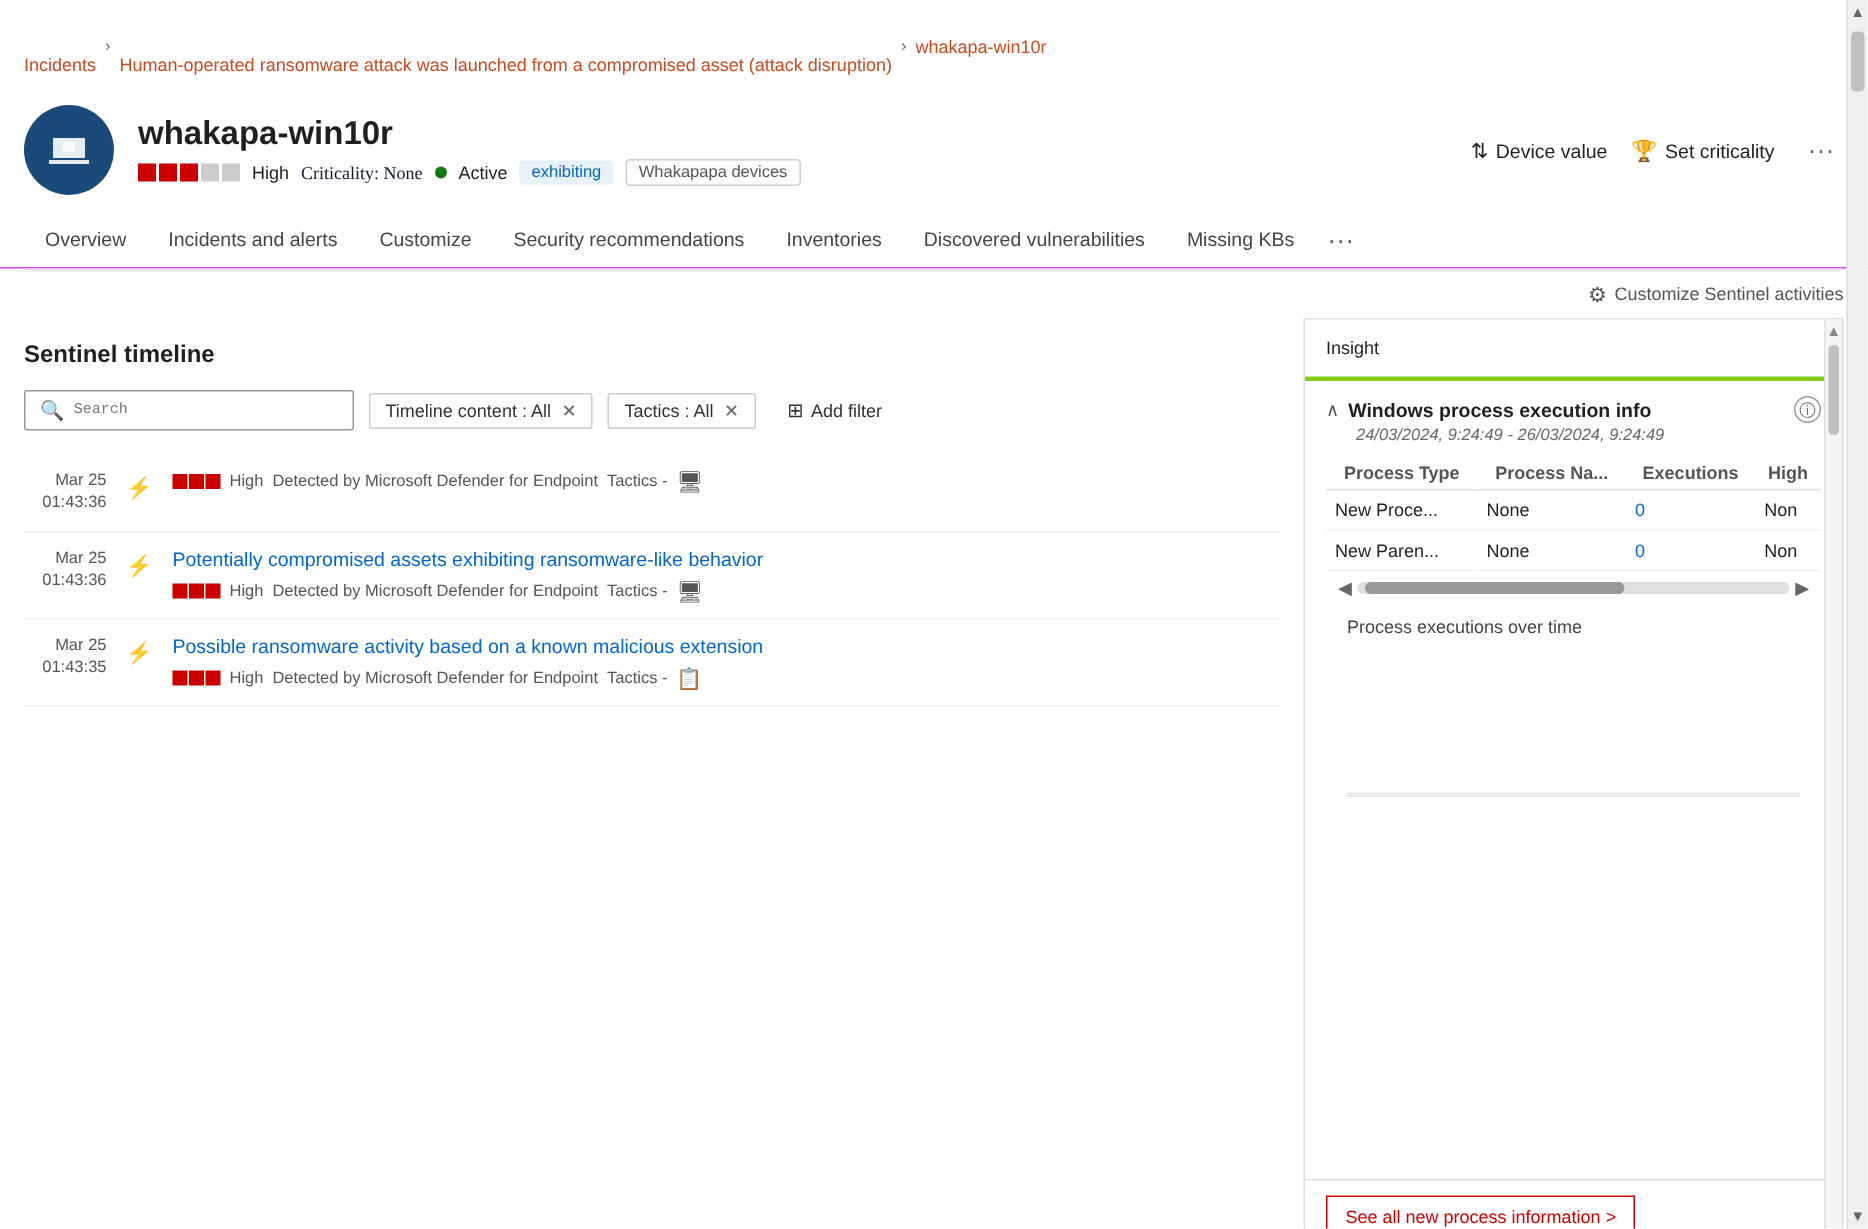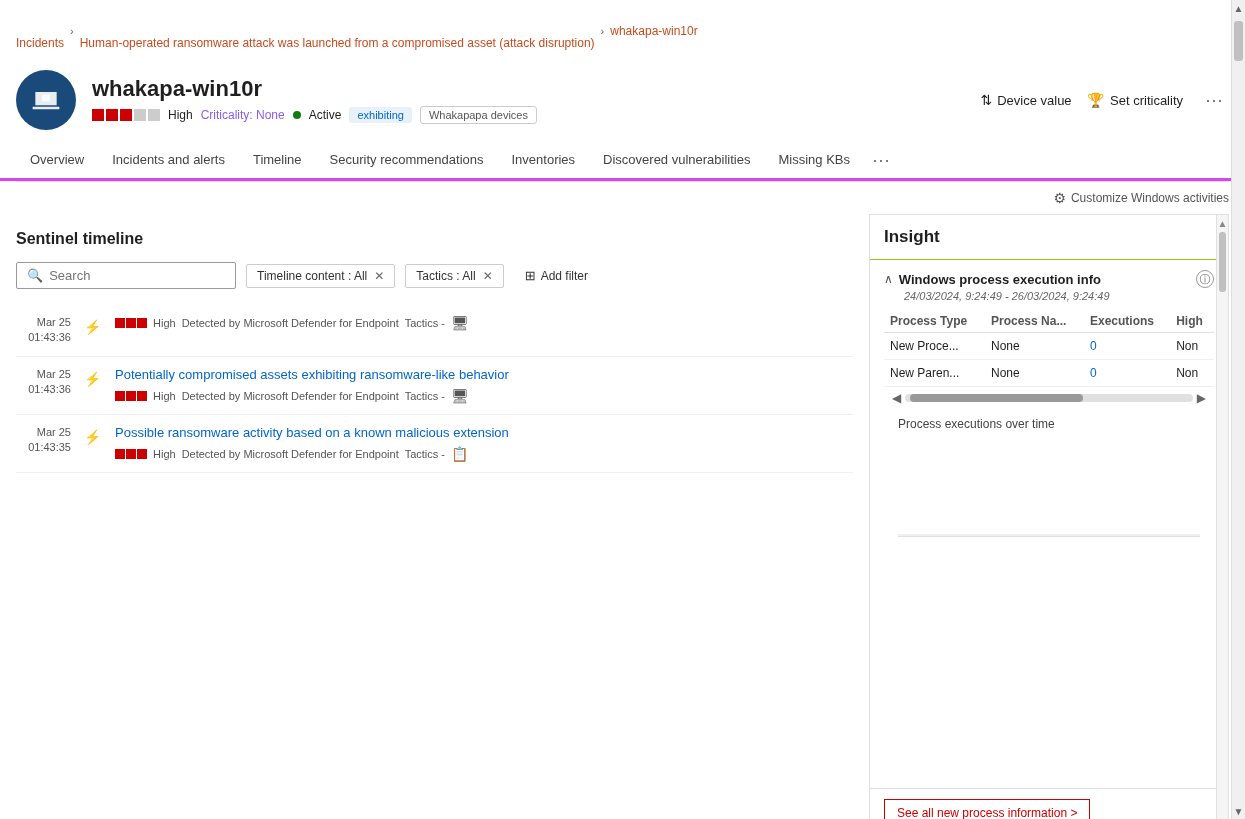--- a/index.html
+++ b/index.html
@@ -21,82 +21,82 @@
     .device-header { display: flex; align-items: center; padding: 8px 16px 12px 16px; gap: 16px; }
     .device-icon { width: 60px; height: 60px; border-radius: 50%; background: #1a4a7a; display: flex; align-items: center; justify-content: center; flex-shrink: 0; }
     .device-icon svg { width: 32px; height: 32px; fill: white; }
     .device-info { flex: 1; }
     .device-name { font-size: 22px; font-weight: 600; color: #1f1f1f; margin-bottom: 4px; }
     .device-meta { display: flex; align-items: center; gap: 8px; font-size: 12px; }
     .severity-blocks { display: flex; gap: 2px; align-items: center; }
     .sev-block { width: 12px; height: 12px; }
     .sev-red { background: #c00; }
     .sev-gray { background: #ccc; }
-    .criticality { color: #8b5cf6; }
+    .criticality { color: #0f172a; font-family: Liberation Serif, serif; }
     .dot-active { width: 8px; height: 8px; border-radius: 50%; background: #107c10; display: inline-block; }
     .badge { background: #e8f0f8; color: #0066cc; padding: 2px 8px; border-radius: 3px; font-size: 11px; }
     .badge-outline { border: 1px solid #ccc; color: #555; padding: 2px 8px; border-radius: 3px; font-size: 11px; }
 
     
     .header-actions { display: flex; align-items: center; gap: 16px; margin-left: auto; }
     .header-action-btn { display: flex; align-items: center; gap: 5px; color: #1f1f1f; cursor: pointer; font-size: 13px; }
     .more-btn { font-size: 18px; cursor: pointer; color: #666; padding: 2px 6px; }
 
     
-    .nav-tabs { display: flex; align-items: center; border-bottom: 3px solid #d946ef; padding: 0 16px; gap: 0; }
+    .nav-tabs { display: flex; align-items: center; border-bottom: 1px solid #d946ef; padding: 0 16px; gap: 0; }
     .nav-tab { padding: 10px 14px; font-size: 13px; cursor: pointer; color: #444; white-space: nowrap; border-bottom: 2px solid transparent; margin-bottom: -1px; }
     .nav-tab.active { color: #0066cc; border-bottom: 2px solid #0066cc; font-weight: 600; }
     .nav-tabs .more-tabs { font-size: 18px; cursor: pointer; color: #666; padding: 0 8px; }
 
     
     .content-area { display: flex; padding: 0; position: relative; height: calc(819px - 195px); }
 
     
     .left-panel { flex: 1; padding: 16px; overflow: hidden; }
     .panel-title { font-size: 16px; font-weight: 600; margin-bottom: 14px; }
 
     
     .top-bar { display: flex; align-items: center; justify-content: flex-end; padding: 8px 16px; border-bottom: none; }
     .customize-btn { display: flex; align-items: center; gap: 5px; color: #555; cursor: pointer; font-size: 12px; }
 
     
     .filter-bar { display: flex; align-items: center; gap: 10px; margin-bottom: 16px; }
     .search-box { display: flex; align-items: center; border: 1px solid #999; border-radius: 2px; padding: 5px 10px; gap: 6px; width: 220px; background: #fff; }
-    .search-box input { border: none; outline: none; font-size: 13px; width: 100%; }
+    .search-box input { border: none; outline: none; font-size: 10px; width: 100%; font-family: Liberation Mono, monospace; }
     .filter-chip { display: flex; align-items: center; gap: 5px; border: 1px solid #ccc; border-radius: 2px; padding: 4px 10px; font-size: 12px; color: #333; background: #fff; }
     .filter-chip .close-x { cursor: pointer; color: #666; font-size: 12px; margin-left: 2px; }
     .add-filter-btn { display: flex; align-items: center; gap: 5px; padding: 4px 10px; font-size: 12px; color: #333; cursor: pointer; border: 1px solid transparent; }
 
     
     .timeline-list { display: flex; flex-direction: column; gap: 0; }
     .timeline-item { display: flex; gap: 10px; padding: 10px 0; border-bottom: 1px solid #f0f0f0; }
     .timeline-time { font-size: 11px; color: #555; white-space: nowrap; min-width: 55px; text-align: right; line-height: 1.4; }
     .timeline-icon { width: 24px; height: 24px; display: flex; align-items: center; justify-content: center; color: #c84b1e; font-size: 14px; flex-shrink: 0; }
     .timeline-content { flex: 1; }
     .timeline-title { font-size: 13px; color: #0066cc; cursor: pointer; margin-bottom: 4px; line-height: 1.3; }
     .timeline-meta { display: flex; align-items: center; gap: 6px; font-size: 11px; color: #555; }
     .meta-sev { display: flex; gap: 1px; }
     .meta-sev-block { width: 10px; height: 10px; }
 
     
     .right-panel { width: 360px; border: 1px solid #e0e0e0; margin: 0 16px 0 0; background: #fff; display: flex; flex-direction: column; position: relative; overflow: hidden; }
-    .insight-header { padding: 12px 14px; font-size: 17px; font-weight: 700; border-bottom: 1px solid #84cc16; }
+    .insight-header { padding: 12px 14px; font-size: 12px; font-weight: 400; border-bottom: 3px solid #84cc16; }
     .insight-body { flex: 1; overflow-y: auto; padding: 0; }
 
     
     .process-section { padding: 10px 14px; }
     .process-section-header { display: flex; align-items: center; gap: 6px; margin-bottom: 2px; }
     .collapse-arrow { cursor: pointer; color: #555; font-size: 12px; }
     .process-section-title { font-size: 13px; font-weight: 600; flex: 1; }
     .info-icon { width: 18px; height: 18px; border-radius: 50%; border: 1px solid #999; display: flex; align-items: center; justify-content: center; font-size: 11px; color: #666; cursor: pointer; }
     .process-date { font-size: 11px; color: #666; margin-bottom: 8px; padding-left: 20px; font-style: italic; }
 
     
     .process-table { width: 100%; font-size: 12px; border-collapse: collapse; }
-    .process-table th { text-align: left; padding: 4px 6px; color: #555; font-weight: 600; border-bottom: 1px solid #e0e0e0; white-space: nowrap; }
+    .process-table th { text-align: center; padding: 4px 6px; color: #555; font-weight: 600; border-bottom: 1px solid #e0e0e0; white-space: nowrap; }
     .process-table td { padding: 6px 6px; border-bottom: 1px solid #f0f0f0; white-space: nowrap; overflow: hidden; text-overflow: ellipsis; max-width: 80px; }
     .exec-count { color: #0066cc; }
     .table-wrapper { overflow-x: hidden; }
 
     
     .h-scroll-bar { display: flex; align-items: center; padding: 4px 8px; gap: 4px; }
     .h-scroll-arrow { color: #666; cursor: pointer; font-size: 12px; }
     .h-scroll-track { flex: 1; height: 8px; background: #e0e0e0; border-radius: 4px; position: relative; }
     .h-scroll-thumb { position: absolute; left: 5px; top: 0; width: 60%; height: 100%; background: #999; border-radius: 4px; }
 
@@ -162,34 +162,34 @@
       <span style="font-size:14px;">🏆</span>
       <span>Set criticality</span>
     </div>
     <span class="more-btn">···</span>
   </div>
 </div>
 
 <div class="nav-tabs">
   <div class="nav-tab">Overview</div>
   <div class="nav-tab">Incidents and alerts</div>
-  <div class="nav-tab">Timeline</div>
+  <div class="nav-tab">Customize</div>
   <div class="nav-tab">Security recommendations</div>
   <div class="nav-tab">Inventories</div>
   <div class="nav-tab">Discovered vulnerabilities</div>
   <div class="nav-tab">Missing KBs</div>
   <span class="more-tabs">···</span>
 </div>
 
 <div class="separator"></div>
 
 <div class="top-bar">
   <div class="customize-btn">
     <span style="font-size:14px;">⚙</span>
-    <span>Customize Windows activities</span>
+    <span>Customize Sentinel activities</span>
   </div>
 </div>
 
 <div class="content-area">
 
   <div class="left-panel">
     <div class="panel-title">Sentinel timeline</div>
 
     <div class="filter-bar">
       <div class="search-box">

